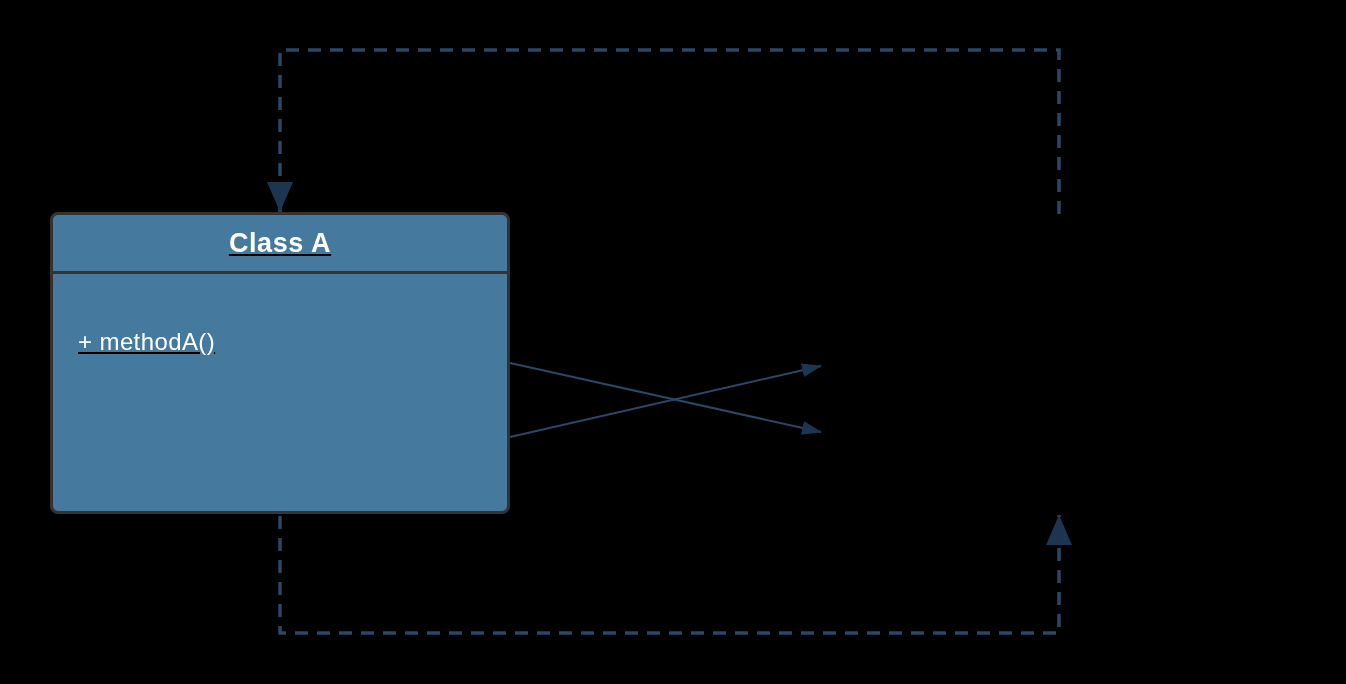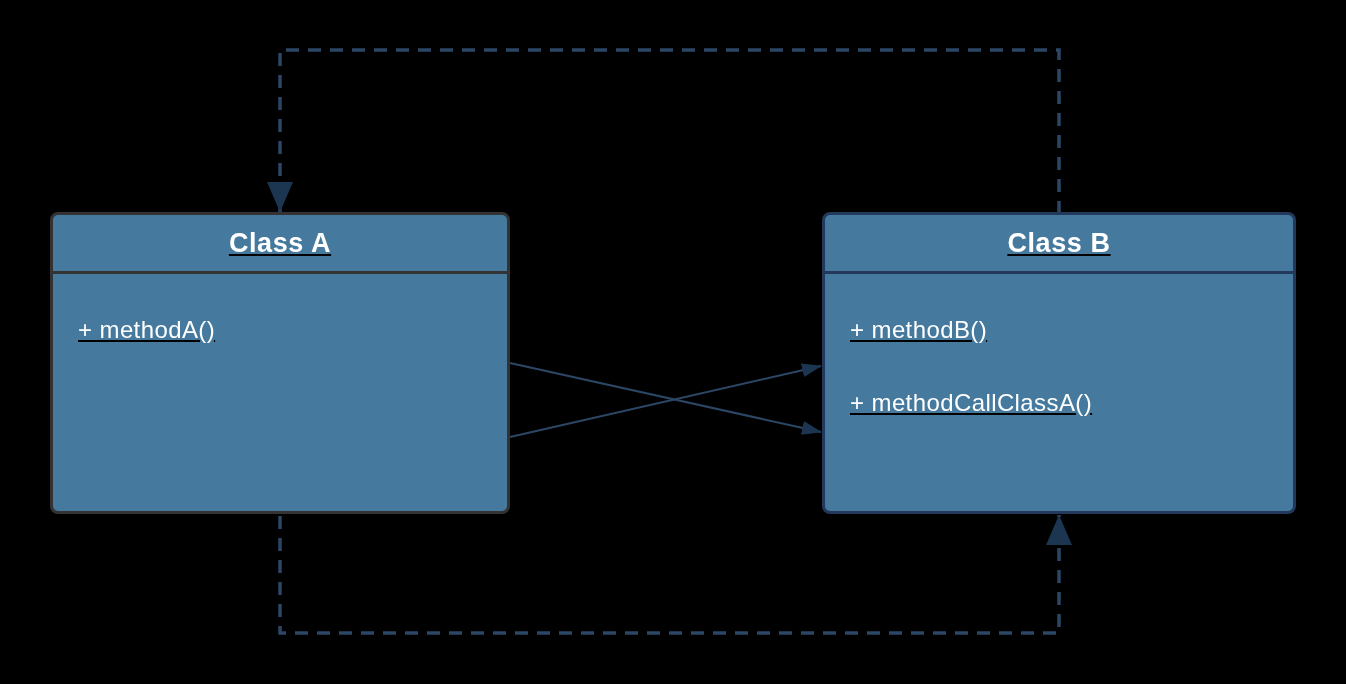--- a/index.html
+++ b/index.html
@@ -49,21 +49,21 @@
     justify-content: center;
     border-bottom: 3px solid;
     color: var(--text, #FFFFFF);
     font-size: 27px;
     font-weight: 600;
     letter-spacing: 0.6px;
   }
   .uml-class.a .uml-header { border-bottom-color: var(--classABorder, #333333); }
   .uml-class.b .uml-header { border-bottom-color: var(--classBBorder, #22395B); }
   .uml-body {
-    padding: 40px 10px 0 25px;
+    padding: 52px 10px 0 25px;
   }
   .uml-method {
     color: var(--text, #FFFFFF);
     font-size: 24px;
     line-height: 32px;
     letter-spacing: 0.4px;
     margin-bottom: 41px;
     white-space: nowrap;
   }
   .edge-dashed {
@@ -105,21 +105,14 @@
     <line class="edge-solid" x1="510" y1="437" x2="821" y2="366" marker-end="url(#arrowSolid)"></line>
   </svg>
 
   <div class="uml-class a">
     <div class="uml-header">Class A</div>
     <div class="uml-body">
       <div class="uml-method">+ methodA()</div>
     </div>
   </div>
 
-  <div class="uml-class b">
-    <div class="uml-header">Class B</div>
-    <div class="uml-body">
-      <div class="uml-method">+ methodB()</div>
-      <div class="uml-method">+ methodCallClassA()</div>
-    </div>
-  </div>
 
 </div>
 
 </body></html>

